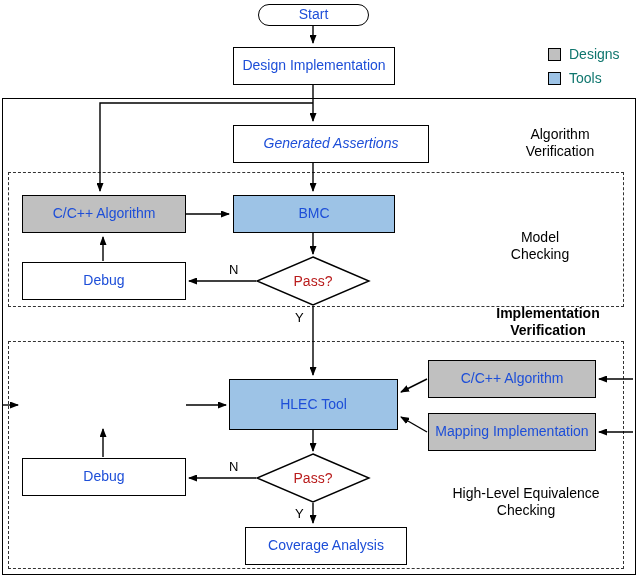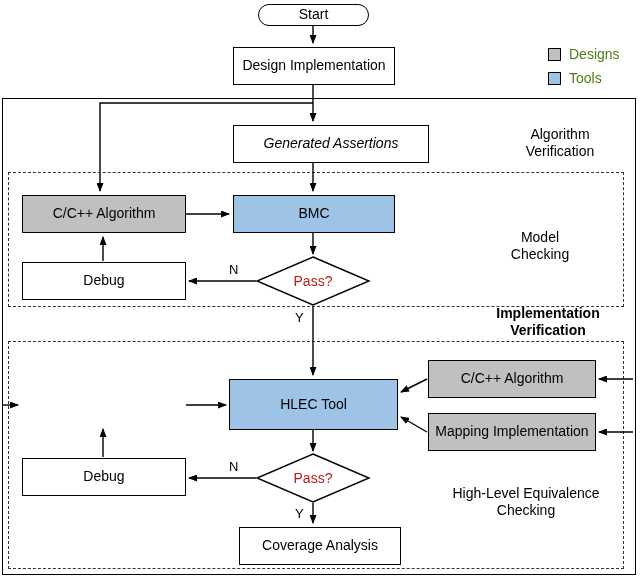--- a/index.html
+++ b/index.html
@@ -22,21 +22,21 @@
     box-sizing:border-box;
     background:transparent;
   }
   svg.wires{position:absolute;left:0;top:0;width:640px;height:579px;}
   .node{
     position:absolute;
     border:1.4px solid #000;
     box-sizing:border-box;
     background:#ffffff;
     display:flex;align-items:center;justify-content:center;
-    font-size:14px;color:#000000;text-align:center;
+    font-size:14px;color:#1d4ed8;text-align:center;
     line-height:1.1;
   }
   .node.rounded{border-radius:11px;}
   .diamond-label{
     position:absolute;
     display:flex;align-items:center;justify-content:center;
     font-size:14px;color:#b91c1c;text-align:center;
     background:transparent;
   }
   .region-label{
@@ -49,21 +49,21 @@
     font-size:13px;color:#000;
     background:#ffffff;
     padding:0 2px;
   }
   .legend{position:absolute;left:548px;top:46px;}
   .legend-row{display:flex;align-items:center;margin-bottom:8px;}
   .legend-swatch{
     width:13px;height:13px;border:1.2px solid #000;box-sizing:border-box;
     margin-right:8px;flex:0 0 auto;
   }
-  .legend-text{font-size:14px;color:#4d7c0f;}
+  .legend-text{font-size:14px;color:#0f766e;}
 </style>
 </head>
 <body>
 
 <div id="canvas">
 
   <div class="outer-box" style="left:2px;top:98px;width:634px;height:477px;"></div>
   <div class="dashed-box" style="left:8px;top:172px;width:616px;height:135px;"></div>
   <div class="dashed-box" style="left:8px;top:341px;width:616px;height:228px;"></div>
 
@@ -116,21 +116,21 @@
   <div class="node" style="left: 229px; top: 379px; width: 169px; height: 51px; background-color: rgb(157, 195, 230);">HLEC Tool</div>
 
   <div class="node" style="left: 428px; top: 360px; width: 168px; height: 38px; background-color: rgb(192, 192, 192);">C/C++ Algorithm</div>
 
   <div class="node" style="left: 428px; top: 413px; width: 168px; height: 38px; background-color: rgb(192, 192, 192);">Mapping Implementation</div>
 
   <div class="node" style="left:22px;top:458px;width:164px;height:38px;">Debug</div>
 
   <div class="diamond-label" style="left:273px;top:464px;width:80px;height:28px;">Pass?</div>
 
-  <div class="node" style="left:239px;top:527px;width:162px;height:38px;">Coverage Analysis</div>
+  <div class="node" style="left:245px;top:527px;width:162px;height:38px;">Coverage Analysis</div>
 
   <div class="region-label" style="left:490px;top:126px;width:140px;">Algorithm
 Verification</div>
   <div class="region-label" style="left:480px;top:229px;width:120px;">Model
 Checking</div>
   <div class="region-label" style="left:460px;top:305px;width:176px;font-weight:bold;">Implementation
 Verification</div>
   <div class="region-label" style="left:406px;top:485px;width:240px;">High-Level Equivalence
 Checking</div>
 

